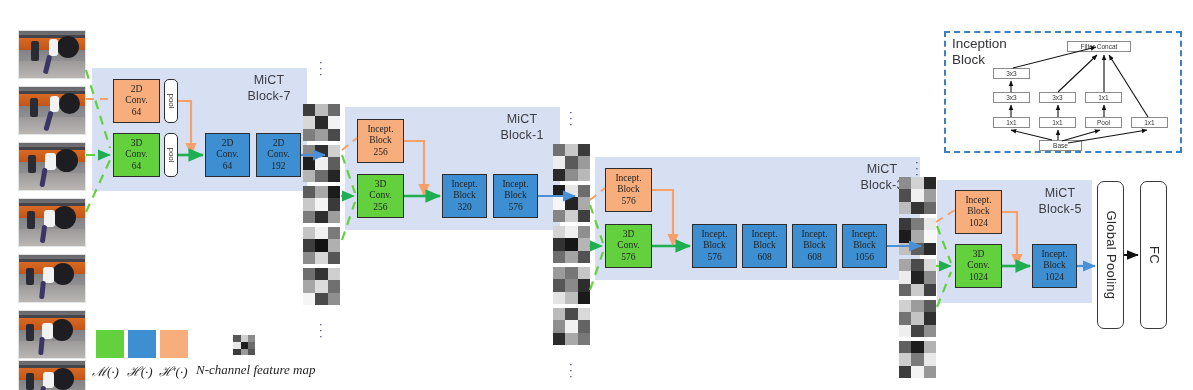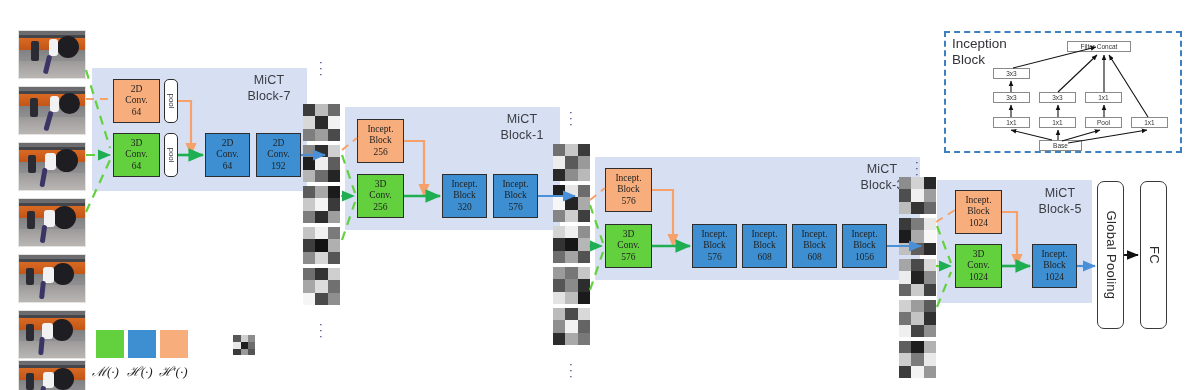--- a/index.html
+++ b/index.html
@@ -568,20 +568,21 @@
     <i style="position:absolute;left:0;top:0;width:8px;height:7px;background:#585858"></i>
     <i style="position:absolute;left:8px;top:0;width:7px;height:7px;background:#cfcfcf"></i>
     <i style="position:absolute;left:15px;top:0;width:7px;height:7px;background:#8c8c8c"></i>
     <i style="position:absolute;left:0;top:7px;width:8px;height:7px;background:#e8e8e8"></i>
     <i style="position:absolute;left:8px;top:7px;width:7px;height:7px;background:#1e1e1e"></i>
     <i style="position:absolute;left:15px;top:7px;width:7px;height:7px;background:#6d6d6d"></i>
     <i style="position:absolute;left:0;top:14px;width:8px;height:6px;background:#3a3a3a"></i>
     <i style="position:absolute;left:8px;top:14px;width:7px;height:6px;background:#9a9a9a"></i>
     <i style="position:absolute;left:15px;top:14px;width:7px;height:6px;background:#555"></i>
   </div>
+  <div class="legend-txt" style="left:196px;top:362px;">N-channel feature map</div>
 
   <svg class="ovl">
     <defs>
       <marker id="ag" markerWidth="7" markerHeight="7" refX="5.6" refY="3" orient="auto">
         <path d="M0,0.4 L6,3 L0,5.6 Z" fill="#1faf52"></path>
       </marker>
       <marker id="ao" markerWidth="7" markerHeight="7" refX="5.6" refY="3" orient="auto">
         <path d="M0,0.4 L6,3 L0,5.6 Z" fill="#f7a06a"></path>
       </marker>
       <marker id="ab" markerWidth="7" markerHeight="7" refX="5.6" refY="3" orient="auto">

